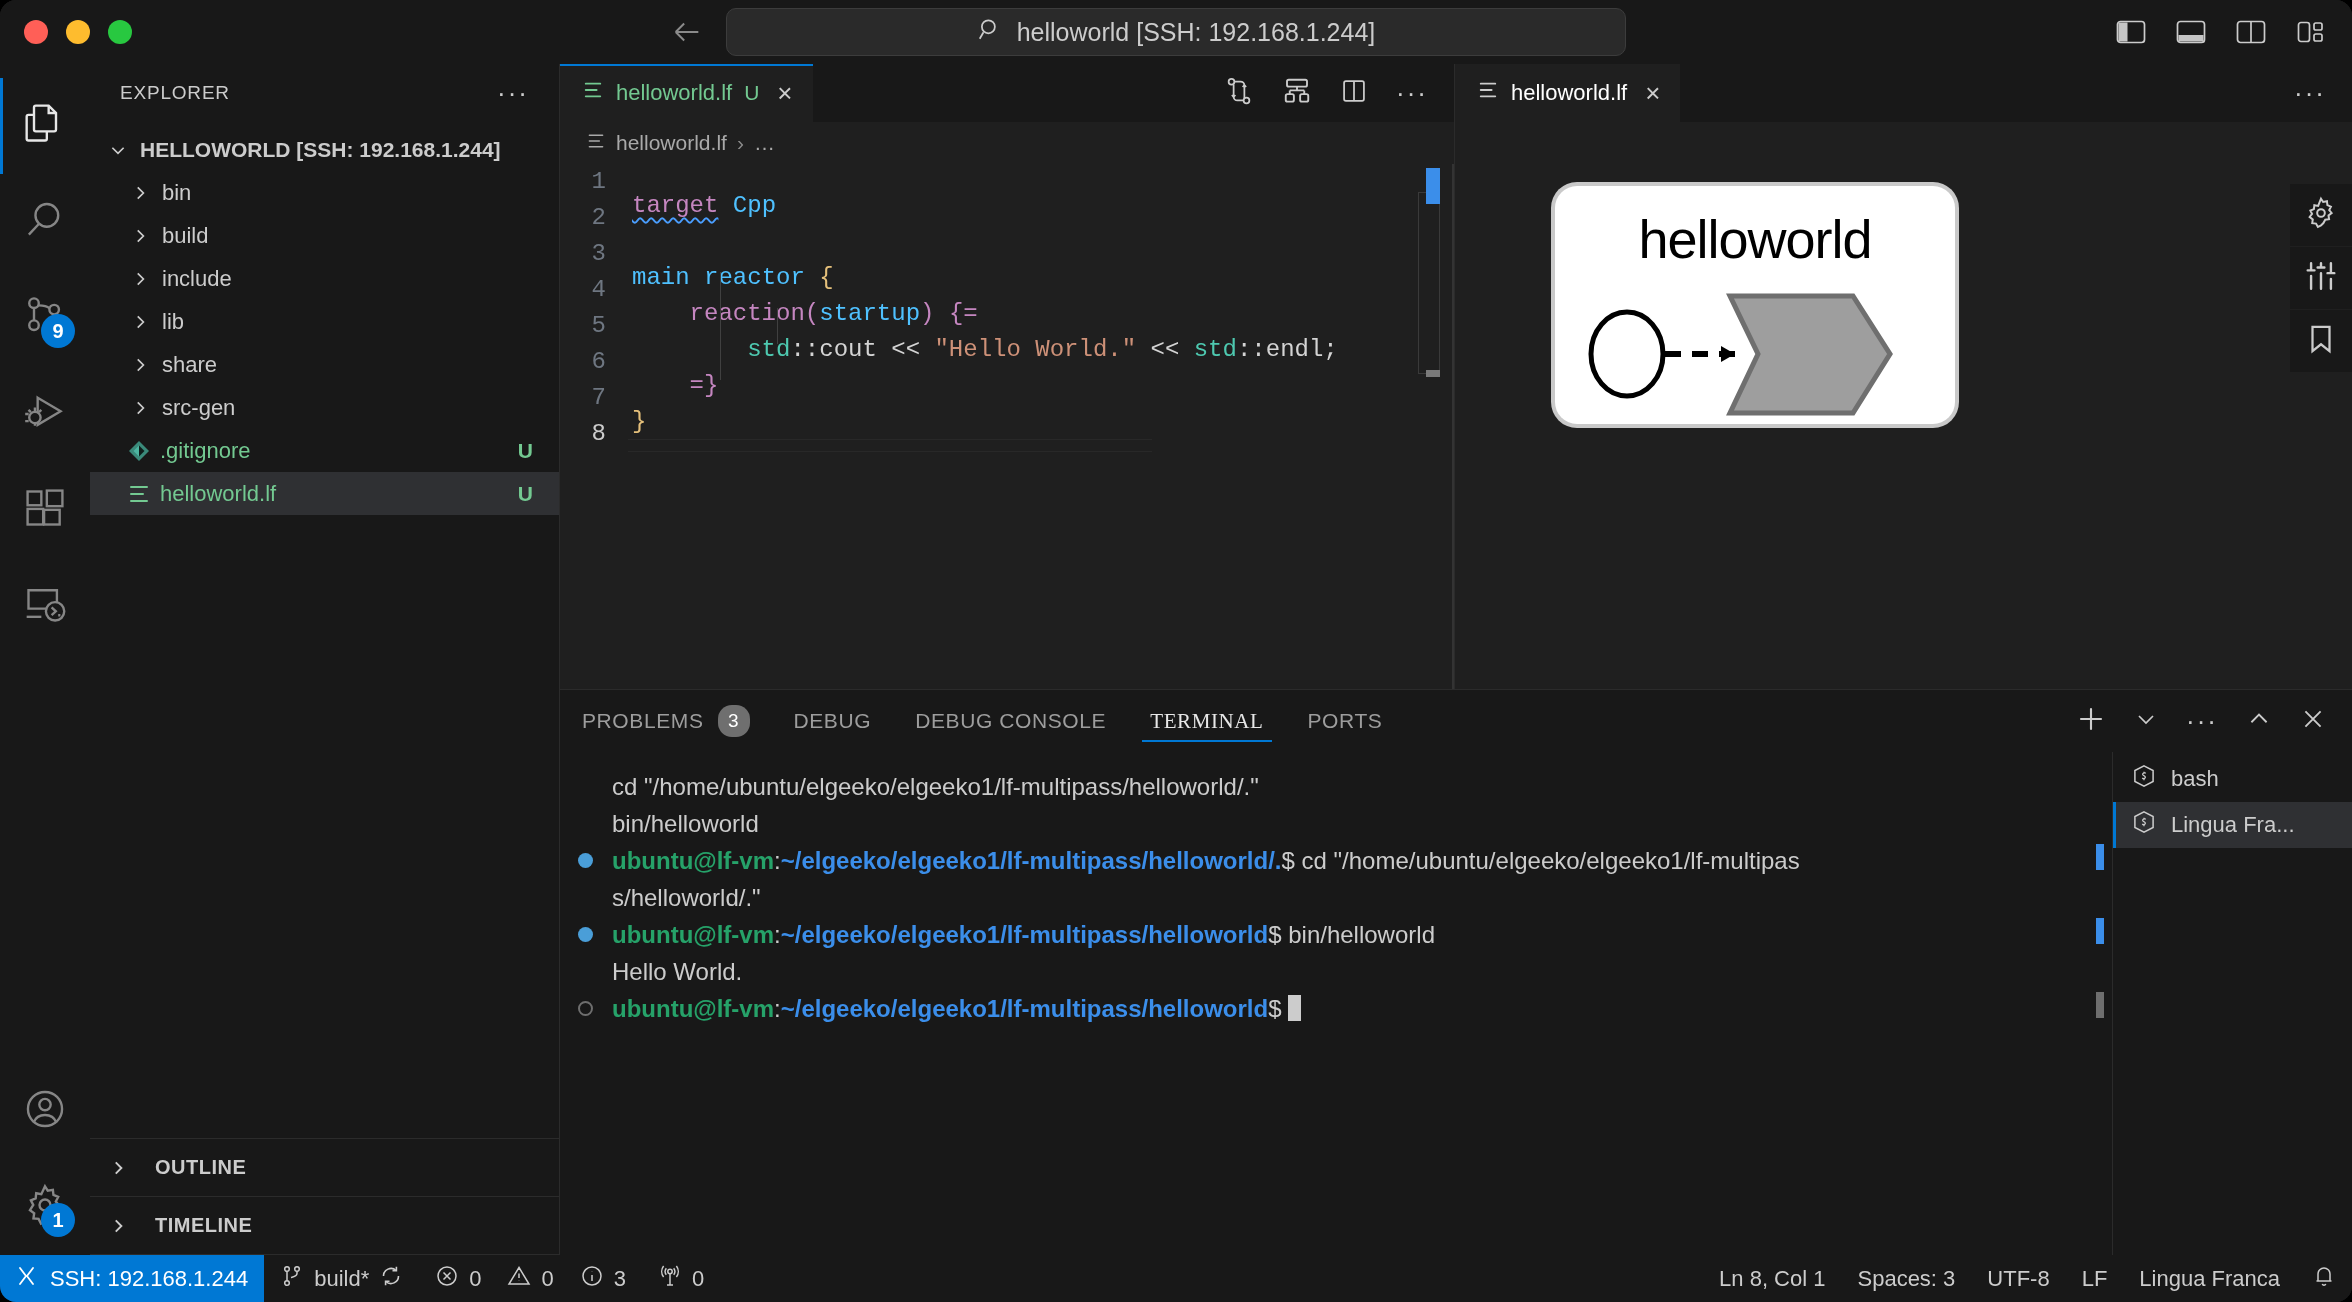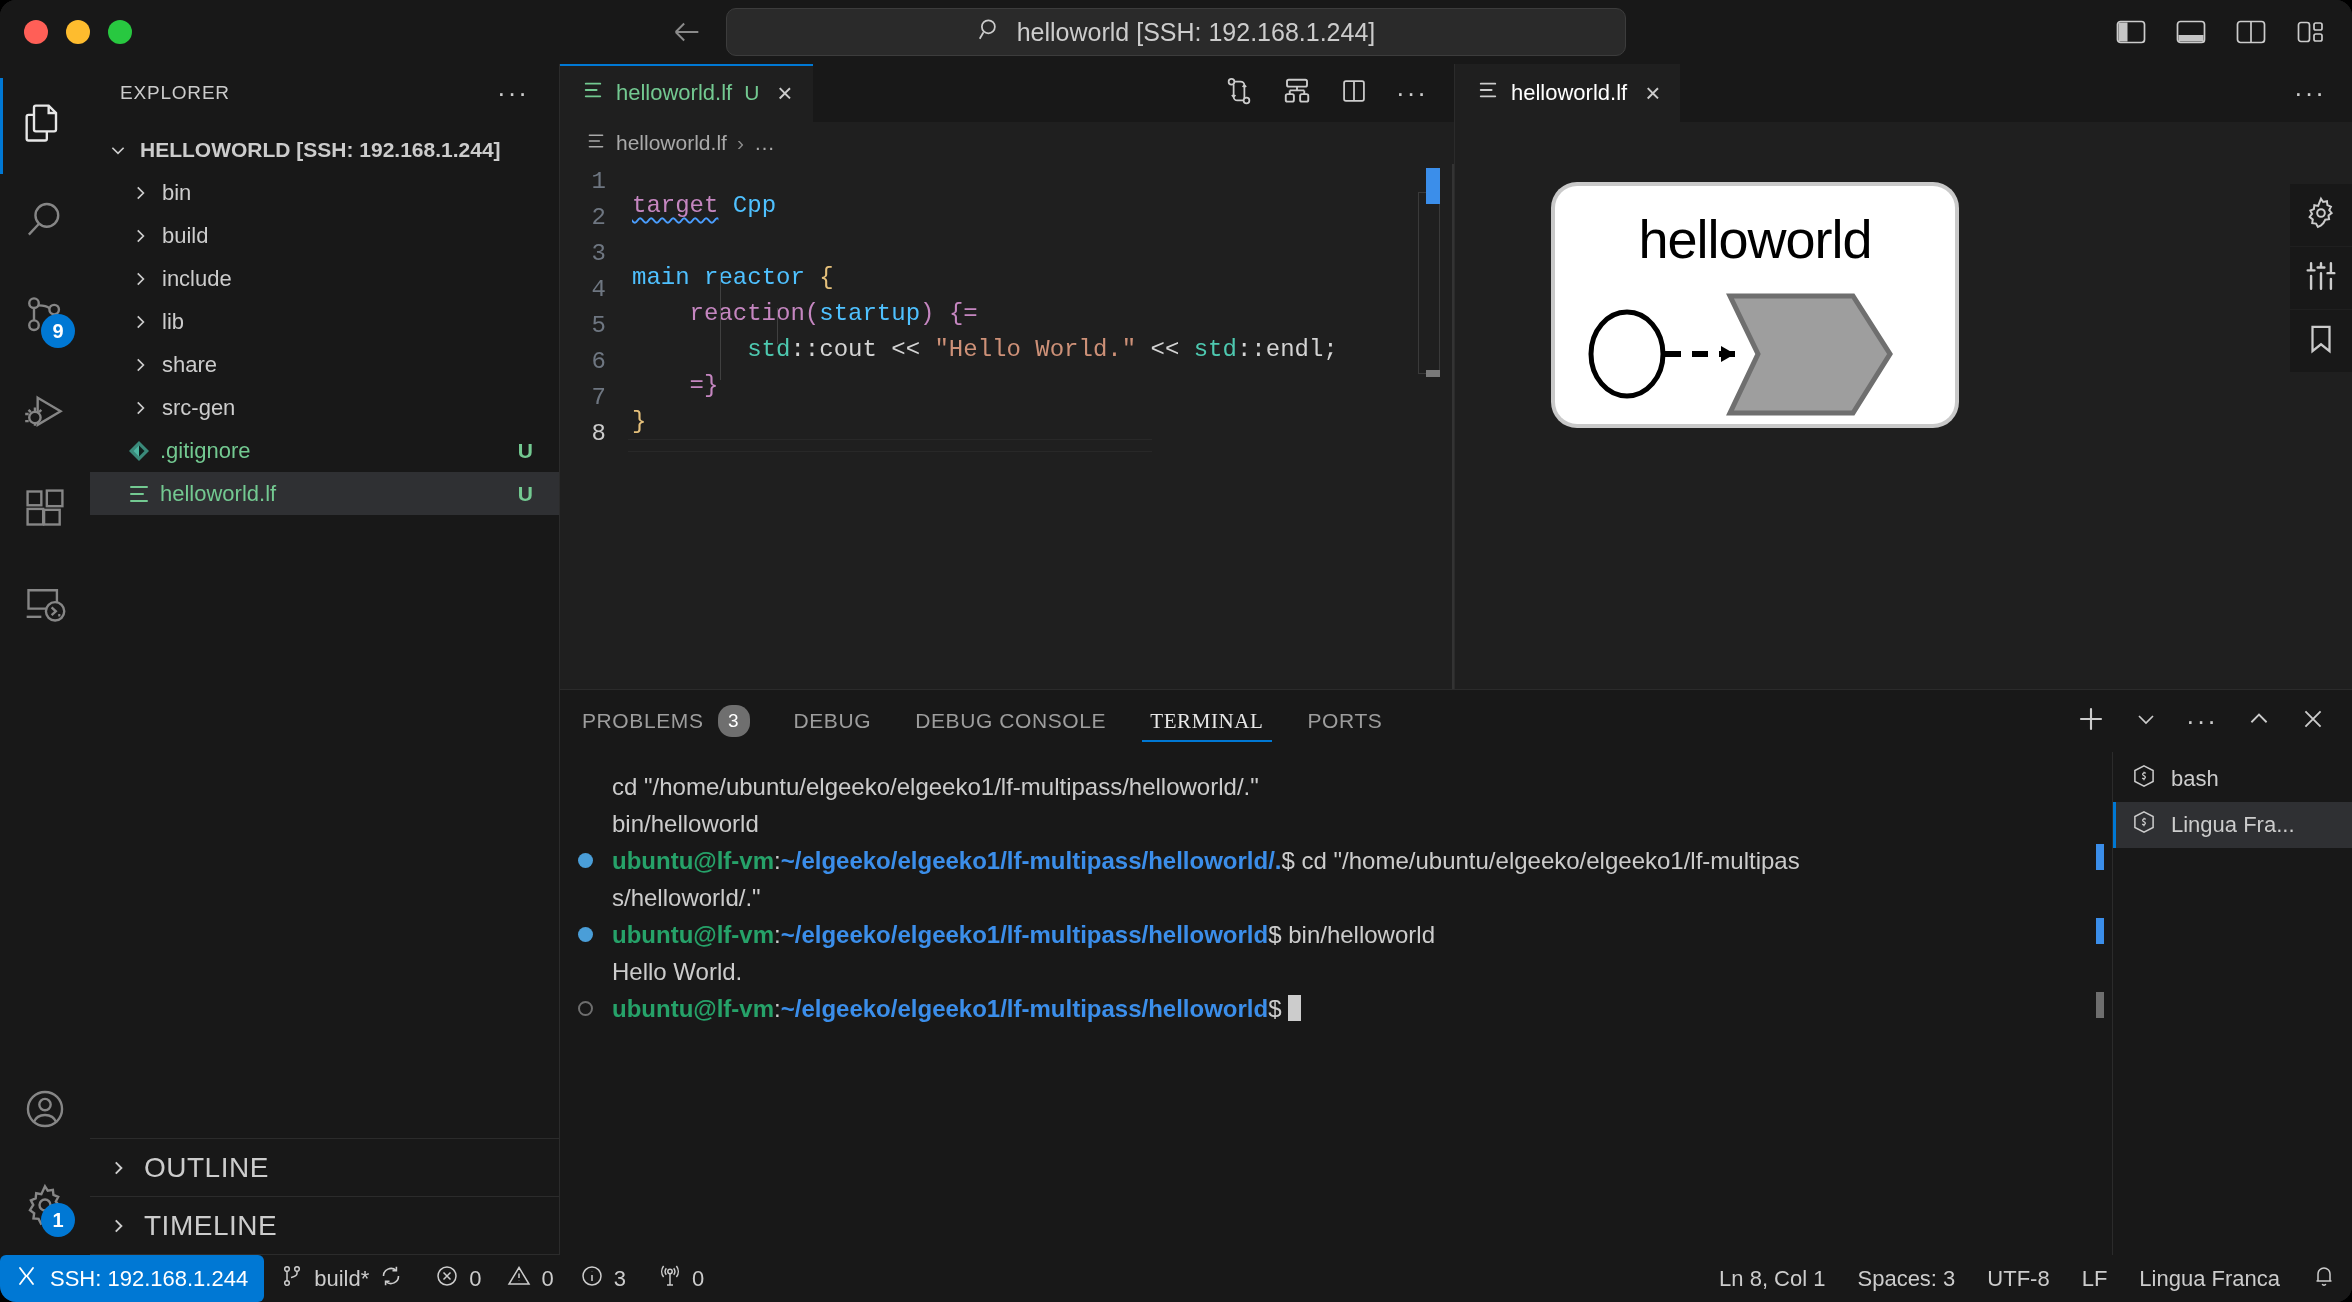--- a/index.html
+++ b/index.html
@@ -104,22 +104,22 @@
   .row.selected { background: #2f3033; }
   .chev { width: 28px; display:flex; align-items:center; justify-content:center; color:#cccccc;}
   .row.indent { padding-left: 36px; }
   .row .fname { white-space: nowrap; }
   .row .status { margin-left: auto; margin-right: 26px; font-weight: 600; font-size: 21px;}
   .green { color: #73c991; }
   .icon-file { width: 26px; display:flex; align-items:center; justify-content:center;}
 
   .side-sections { border-top: 1px solid #2b2b2b; }
   .sect {
-    height: 58px; display: flex; align-items: center; gap: 12px;
-    padding-left: 14px; color: #cccccc; font-size: 28px; font-weight: normal;
+    height: 58px; display: flex; align-items: center; gap: 23px;
+    padding-left: 14px; color: #cccccc; font-size: 20px; font-weight: bold;
     border-bottom: 1px solid #2b2b2b; letter-spacing: .5px;
   }
 
   
   .editor-region { flex: 1; display: flex; flex-direction: column; min-width: 0; background: #1f1f1f;}
   .editors { flex: 0 0 625px; display: flex; min-height: 0; }
   .egroup { display: flex; flex-direction: column; min-width: 0; background: #1f1f1f; position: relative;}
   .egroup.left { flex: 0 0 895px; border-right: 1px solid #2b2b2b;}
   .egroup.right { flex: 1; }
 
@@ -263,21 +263,20 @@
 
   
   .statusbar {
     height: 47px; flex: 0 0 47px; background: #181818;
     display: flex; align-items: center; color: #cccccc; font-size: 22px;
   }
   .sb-remote {
     background: #0078d4; color: #fff; height: 100%;
     display: flex; align-items: center; gap: 12px; padding: 0 16px 0 14px;
     font-size: 22px;
-    border-radius: 6px;
   }
   .sb-item { display: flex; align-items: center; gap: 10px; padding: 0 16px; height: 100%;}
   .sb-right { margin-left: auto; display: flex; align-items: center; }
   svg { shape-rendering: geometricPrecision; }
 </style>
 </head>
 <body>
 
 <div class="window">
 

